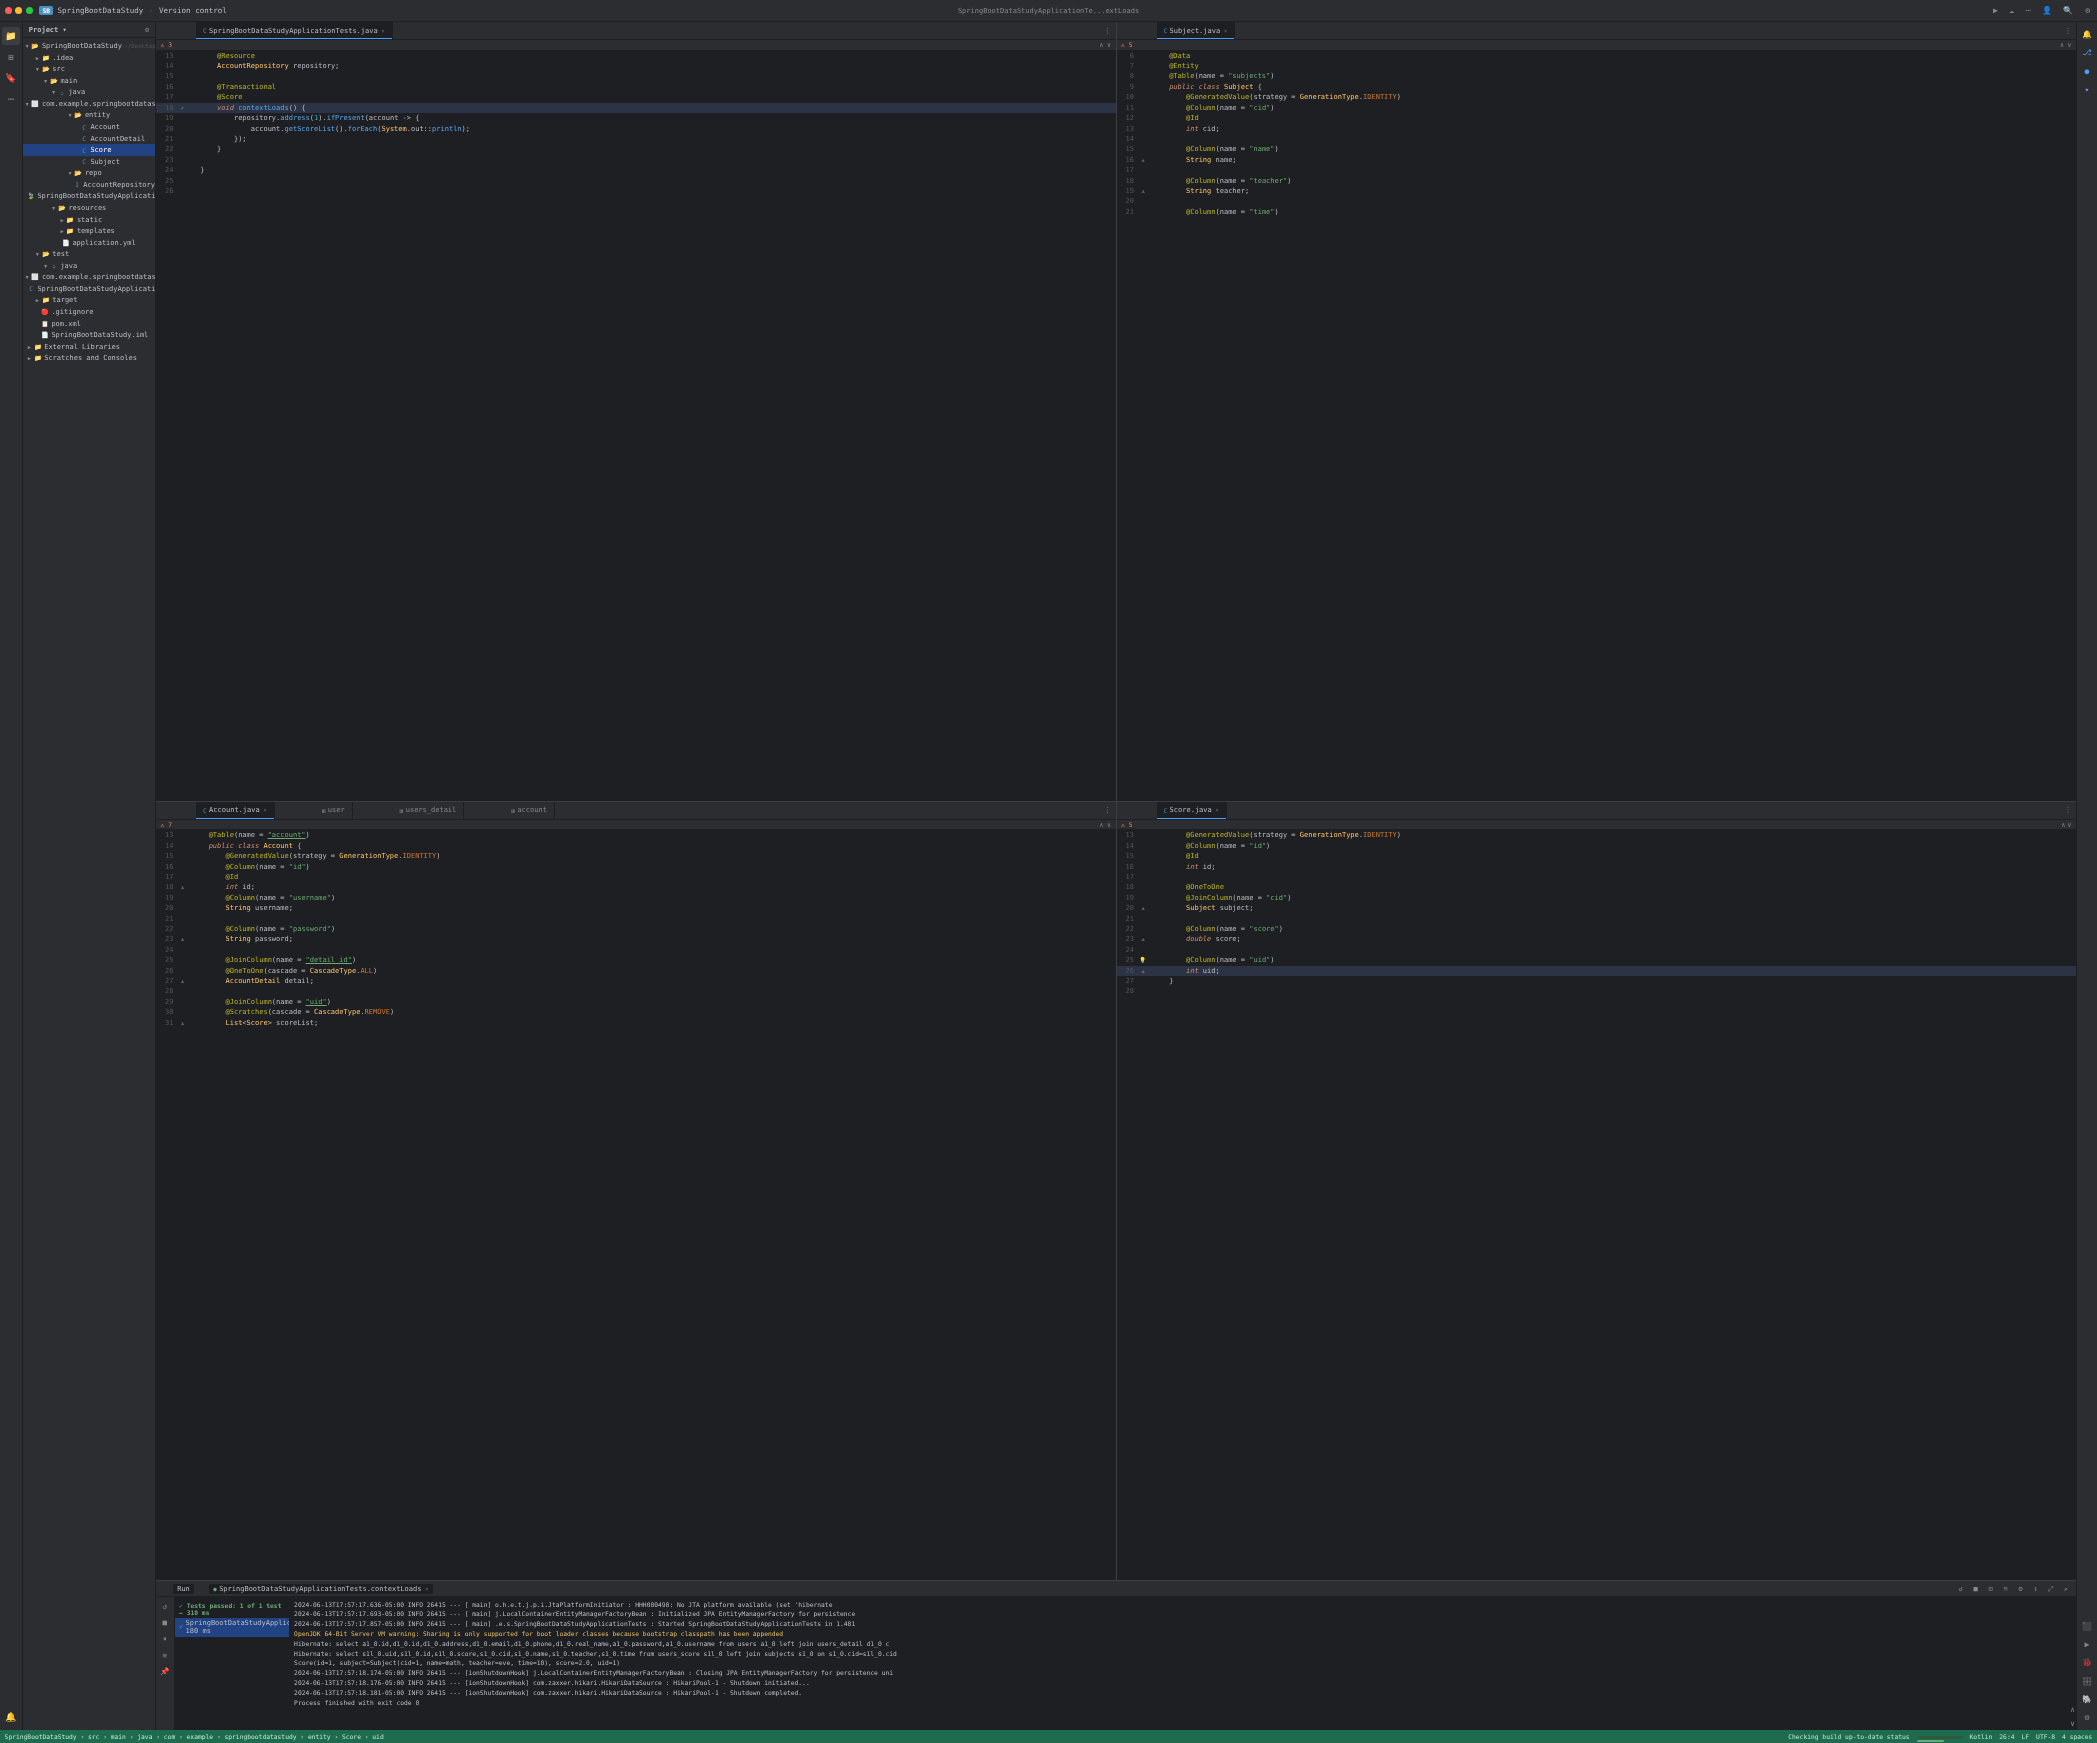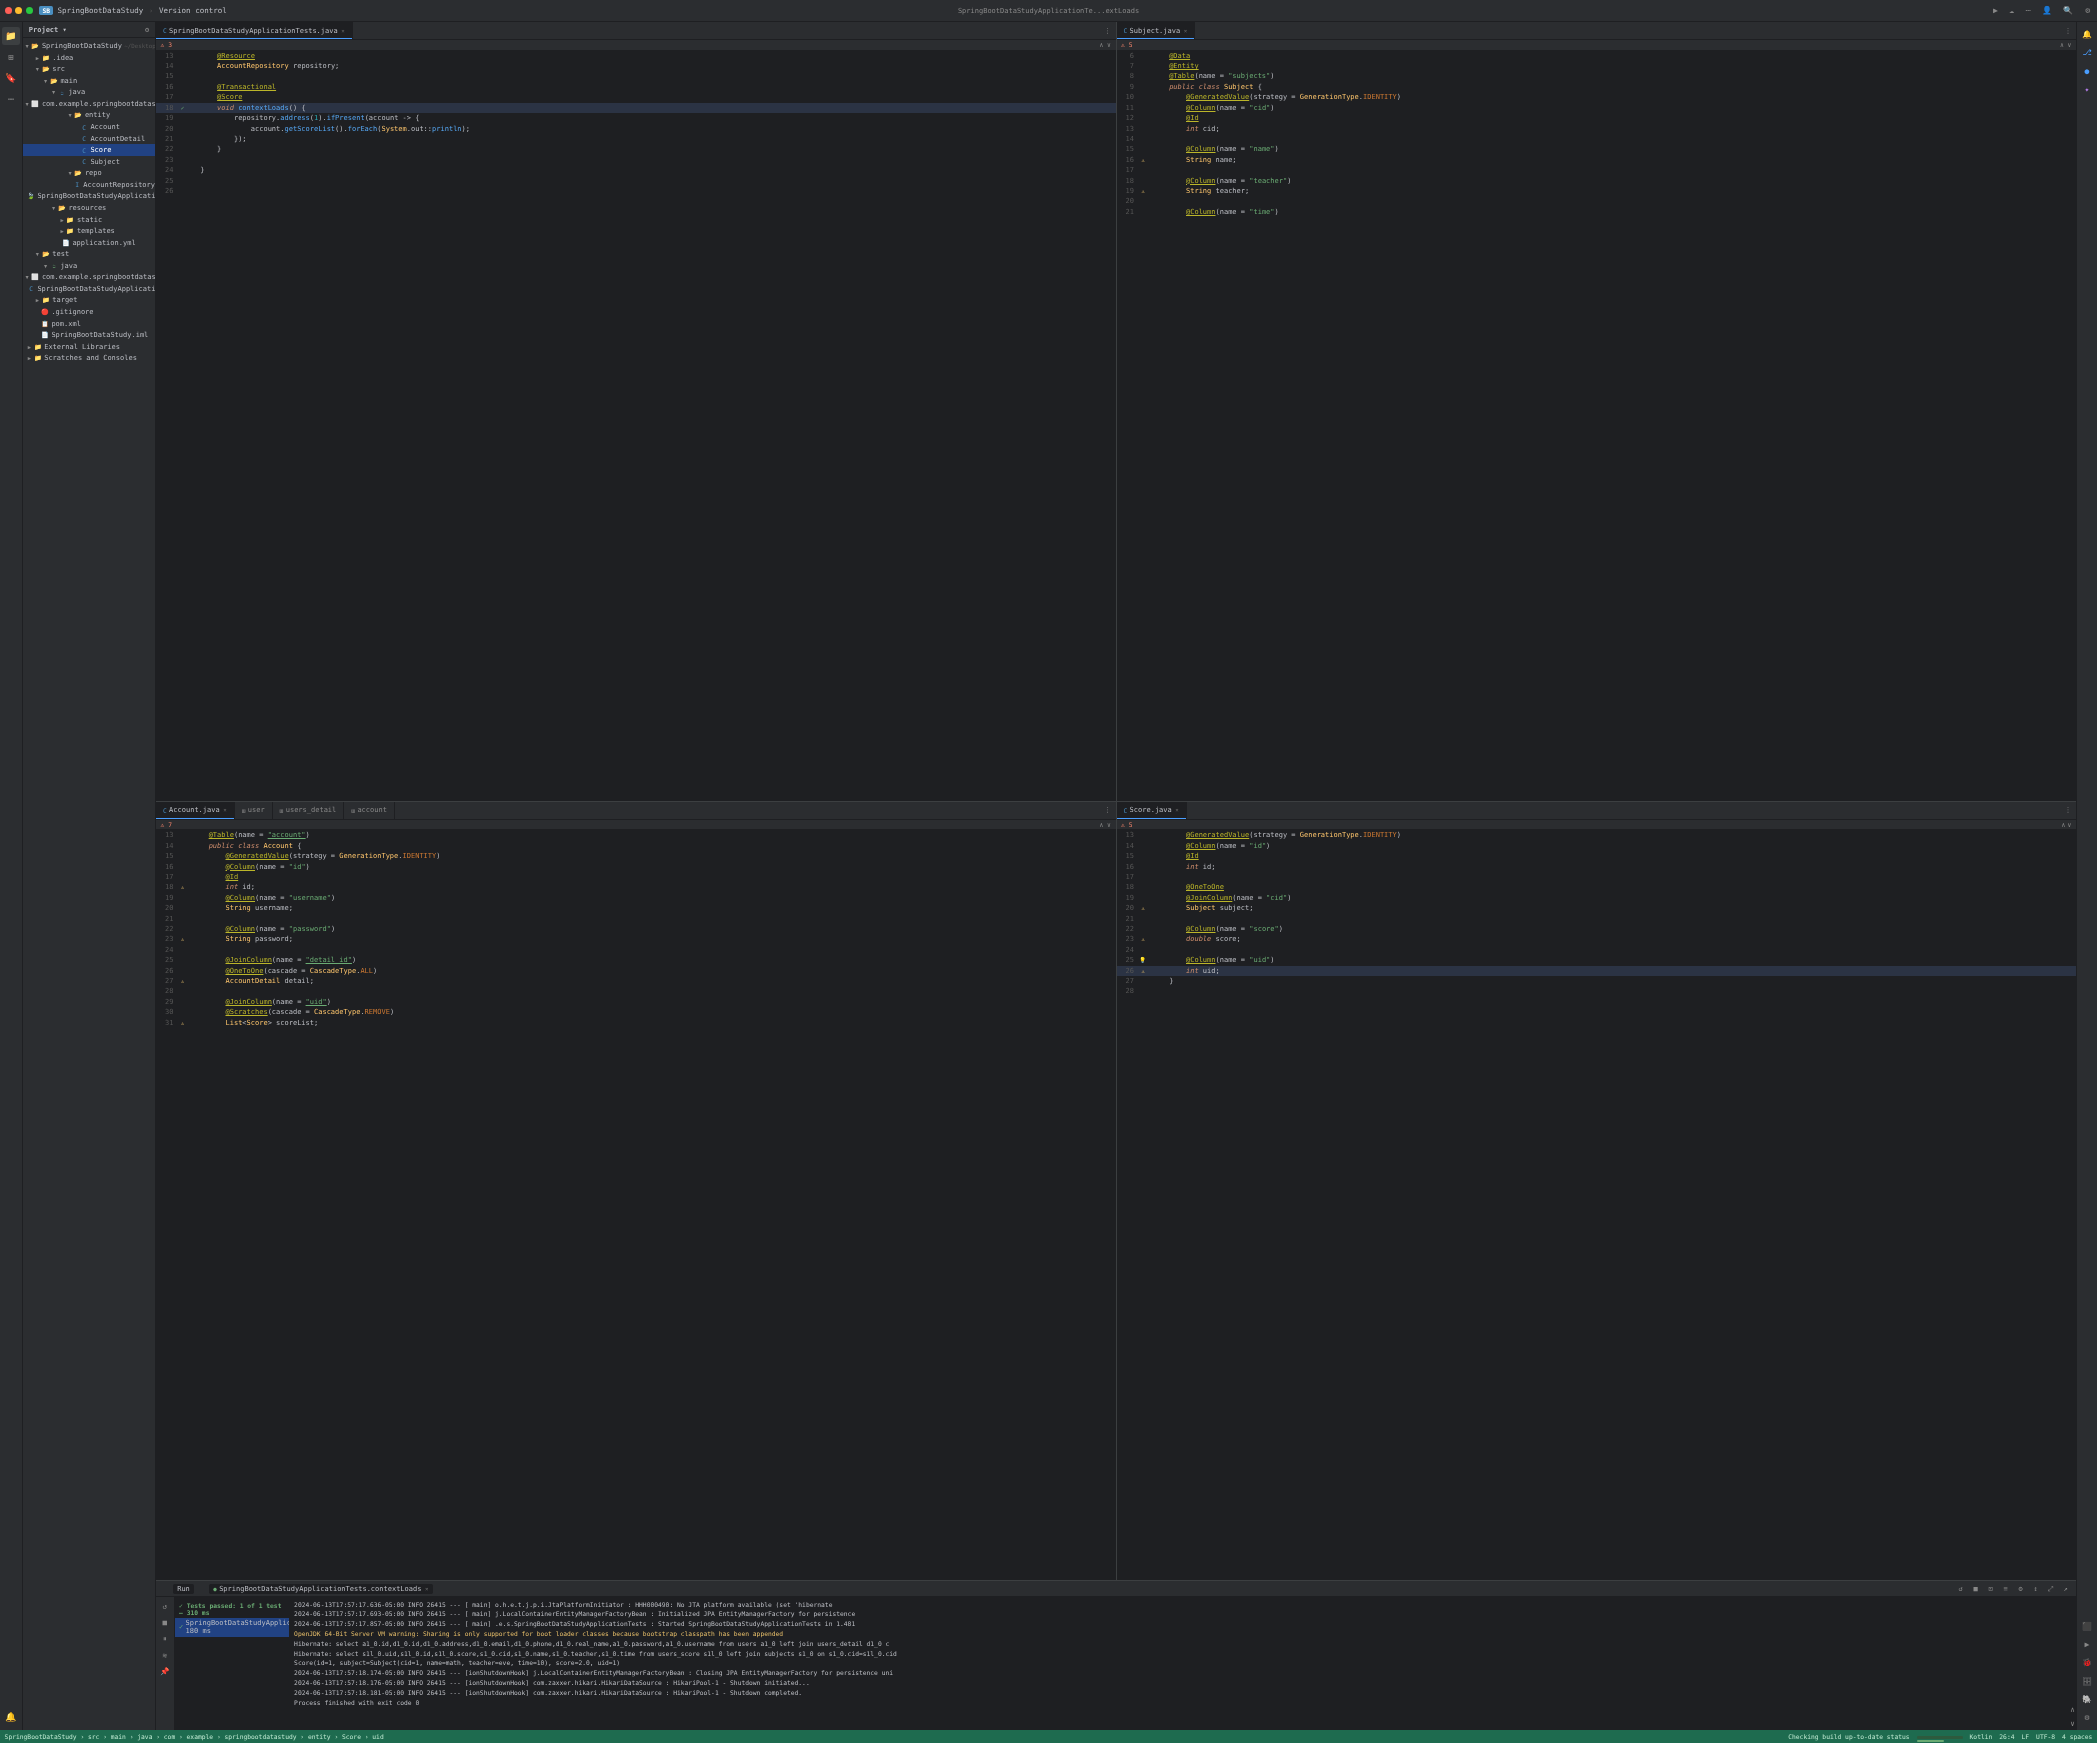--- a/index.html
+++ b/index.html
@@ -192,20 +192,21 @@
       align-items: center;
       padding: 2.3px 7px;
       font-size: 7px;
       cursor: pointer;
       white-space: nowrap;
       color: #888;
       border-right: 0.6px solid #1e1f22;
       gap: 2.3px;
       min-height: 17.3px;
       position: relative;
+      margin-left: 40px;
     }
     .tab.active {
       background: #1e1f22;
       color: #bcbec4;
     }
     .tab.active::after {
       content: '';
       position: absolute;
       bottom: 0;
       left: 0;
@@ -244,21 +245,21 @@
     .line-code {
       padding: 0 4.6px;
       font-size: 7px;
       line-height: 10.4px;
       color: #bcbec4;
       white-space: pre;
       font-family: 'Consolas','Monaco',monospace;
     }
     .kw { color: #cf8e6d; font-style: italic; }
     .kw2 { color: #cc7832; }
-    .ann { color: #bbb529; text-decoration: underline; }
+    .ann { color: #bbb529; }
     .str { color: #6aab73; }
     .num { color: #2aacb8; }
     .fn { color: #56a8f5; text-align: center; }
     .cls { color: #ffc66d; }
     .hl-line { background: #2b3344; }
 
     
     ::-webkit-scrollbar { width: 3.5px; height: 3.5px; }
     ::-webkit-scrollbar-track { background: transparent; }
     ::-webkit-scrollbar-thumb { background: #4a4a4a; border-radius: 1.7px; }

